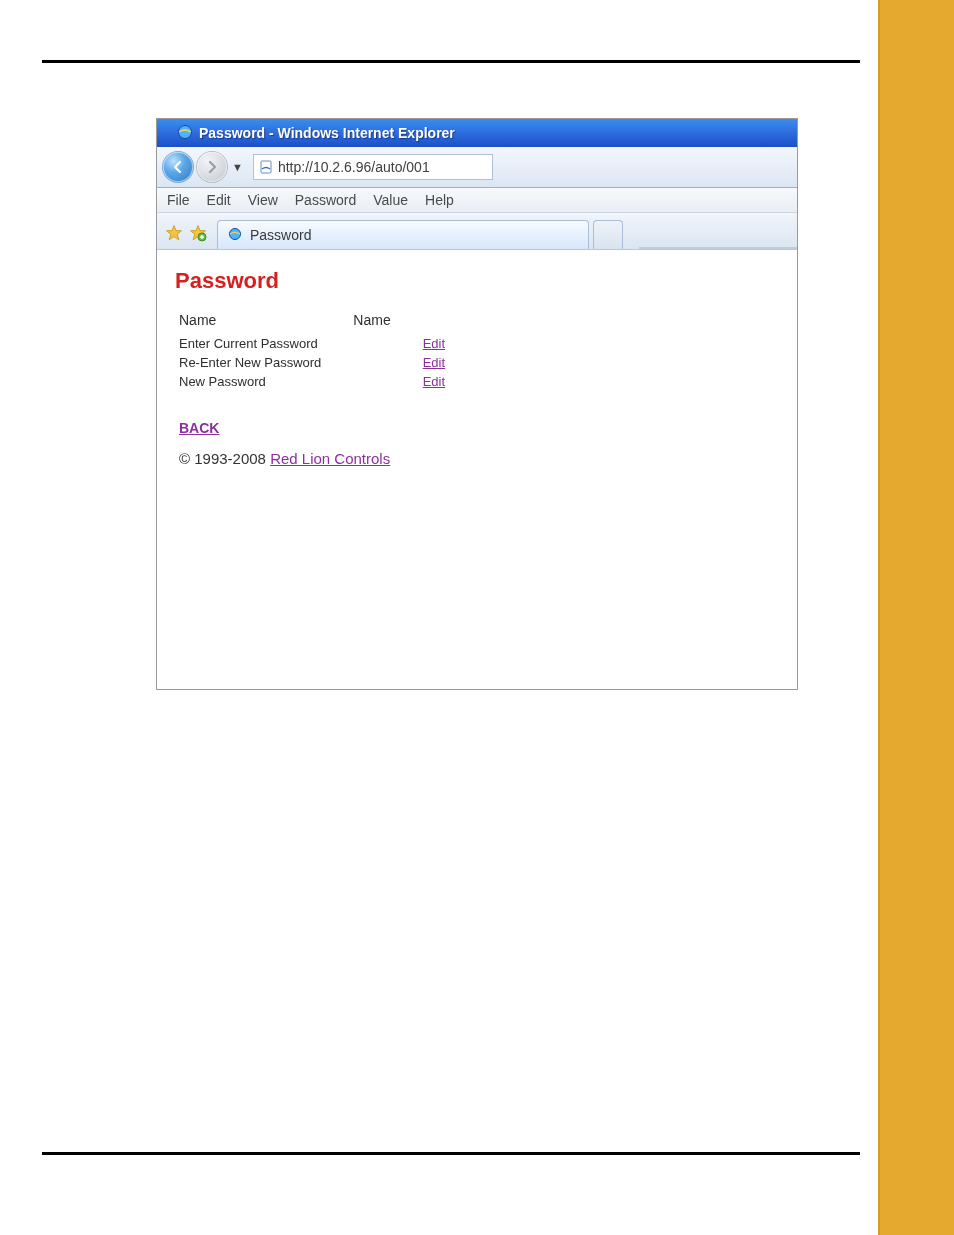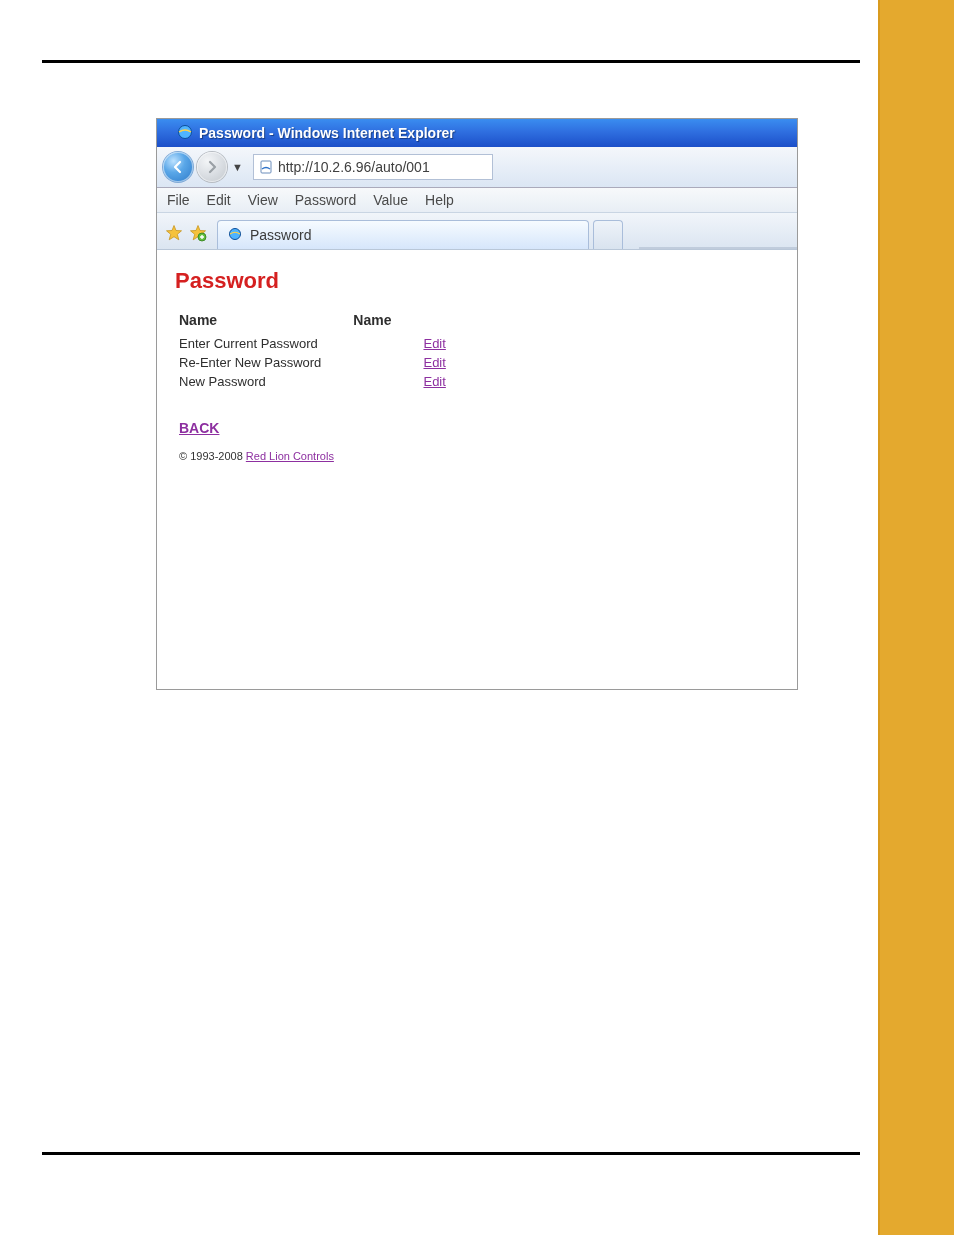--- a/index.html
+++ b/index.html
@@ -192,42 +192,42 @@
     margin: 4px 0 16px 0;
   }
   table.pwd {
     border-collapse: collapse;
     font-size: 13px;
     color: #2e2e2e;
   }
   table.pwd th {
     text-align: left;
     padding: 2px 28px 6px 4px;
-    font-weight: bold;
+    font-weight: normal;
     font-size: 14px;
   }
   table.pwd td {
     padding: 2px 28px 2px 4px;
     white-space: nowrap;
     margin-left: 44px;
   }
   table.pwd td.link a {
     color: #8d2fa0;
     text-decoration: underline;
   }
   .back-link {
     display: inline-block;
     margin: 29px 0 14px 4px;
     color: #8d2fa0;
     font-weight: bold;
     font-size: 14px;
     text-decoration: underline;
   }
   .copyright {
-    font-size: 11px;
+    font-size: 15px;
     color: #333;
     margin-left: 4px;
   }
   .copyright a {
     color: #8d2fa0;
     text-decoration: underline;
   }
 </style>
 </head>
 <body>

